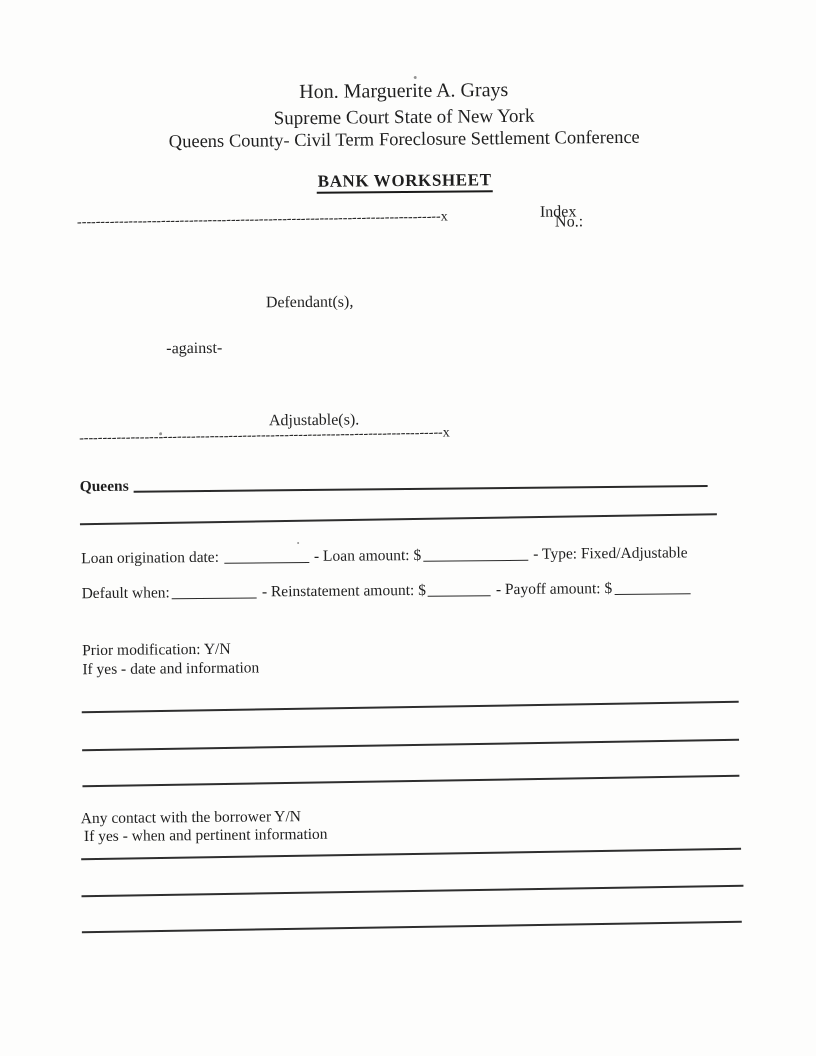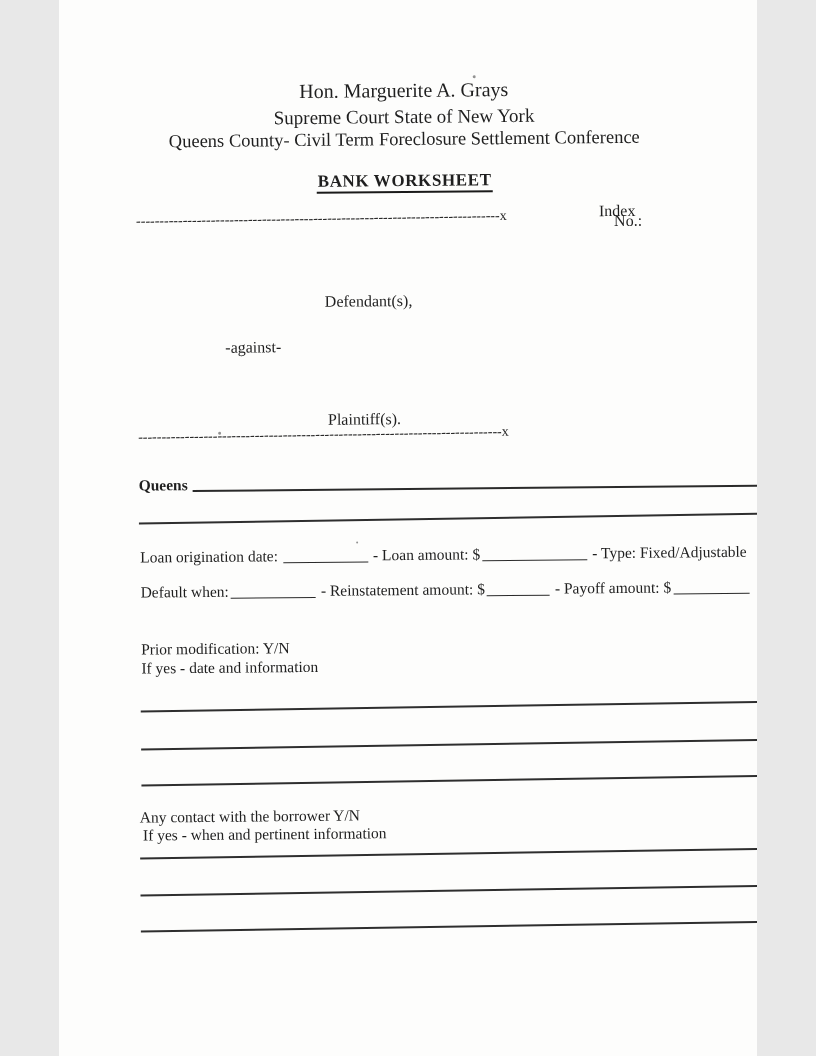--- a/index.html
+++ b/index.html
@@ -1,21 +1,20 @@
 <!DOCTYPE html>
 <html><head>
 <meta charset="utf-8">
 <style>
   html,body { margin:0; padding:0; background:#e8e8e8; }
   .page {
-    position:relative; width:664px; height:1056px; margin:0 auto;
+    position:relative; width:816px; height:1056px; margin:0 auto;
     background:#fdfdfc; overflow:hidden;
     font-family:"Liberation Serif","DejaVu Serif",serif;
     color:#1f1f1f;
-    padding-left:34px;
   }
   .tilt { position:absolute; inset:0; transform:rotate(-0.55deg); transform-origin:50% 50%; }
   .t { position:absolute; white-space:nowrap; line-height:1.25; }
   .center { left:0; right:0; text-align:center; }
   .h1 { font-size:20px; }
   .h2 { font-size:19px; }
   .h3 { font-size:18.5px; }
   .doc-title { font-size:17px; font-weight:bold; letter-spacing:0.6px; }
   .doc-title .ul { border-bottom:2px solid #1a1a1a; padding:0 1px 1px 1px; }
   .body-text { font-size:15.5px; }
@@ -51,21 +50,21 @@
       <span class="ul">BANK WORKSHEET</span>
     </div>
 
     <div class="t dash-rule" style="left:80px; top:210px">------------------------------------------------------------------------------x</div>
 
     <div class="t caption-text" style="left:543px; top:203px">Index</div>
     <div class="t caption-text" style="left:558px; top:213px">No.:</div>
 
     <div class="t caption-text" style="left:268px; top:291px">Defendant(s),</div>
     <div class="t caption-text" style="left:168px; top:336px">-against-</div>
-    <div class="t caption-text" style="left:270px; top:409px">Plaintiff(s).</div>
+    <div class="t caption-text" style="left:270px; top:409px">Adjustable(s).</div>
 
     <div class="t dash-rule" style="left:80px; top:426px">------------------------------------------------------------------------------x</div>
 
     <div class="t body-text" style="left:80px; top:473px">
       <span class="bold">Queens</span><span class="blank counsel-blank" style="width:574px; height:15px"></span>
     </div>
     <div class="rule" style="left:80px; top:520px; width:637px"></div>
 
     <div class="t body-text" style="left:81px; top:545px">
       <span>Loan origination date:</span><span class="blank" style="width:85px"></span><span>- Loan amount: $</span><span class="blank tight" style="width:105px"></span><span>- Type: Fixed/Adjustable</span>

